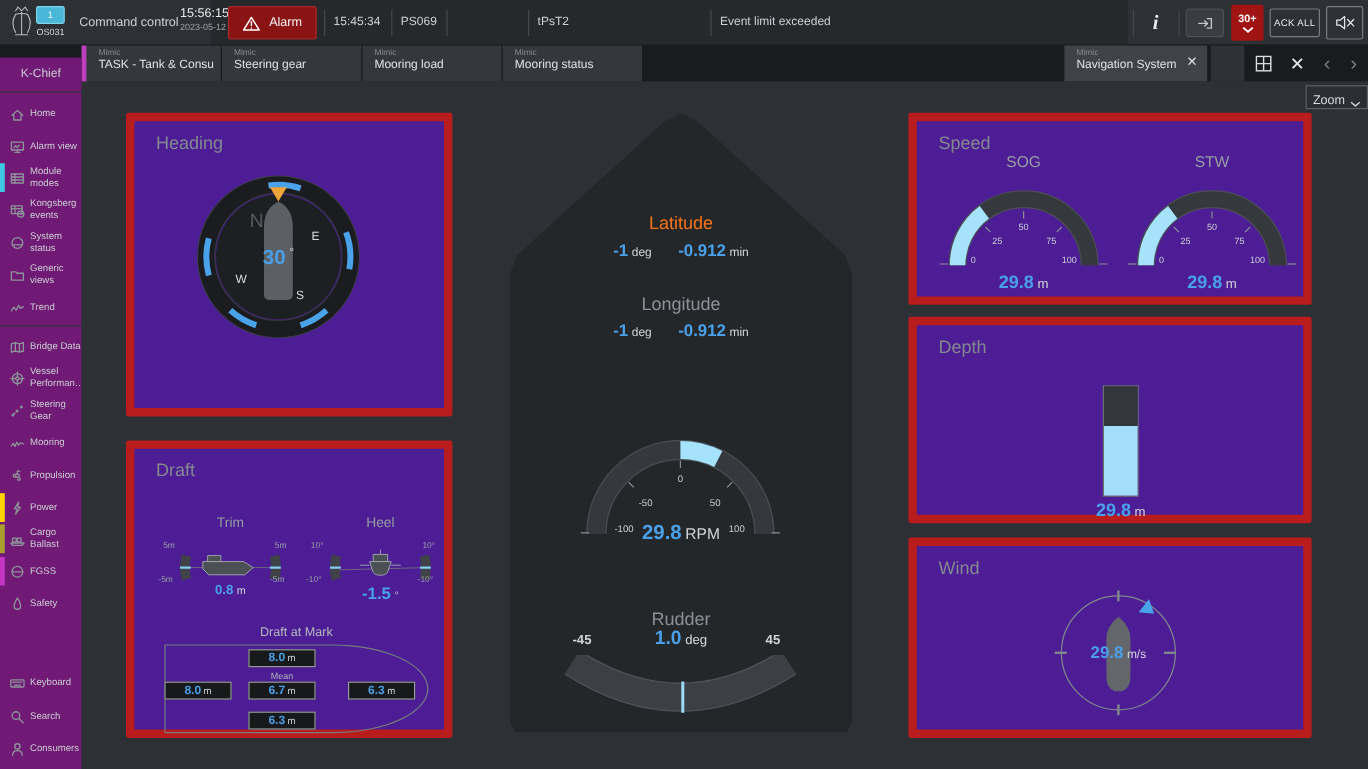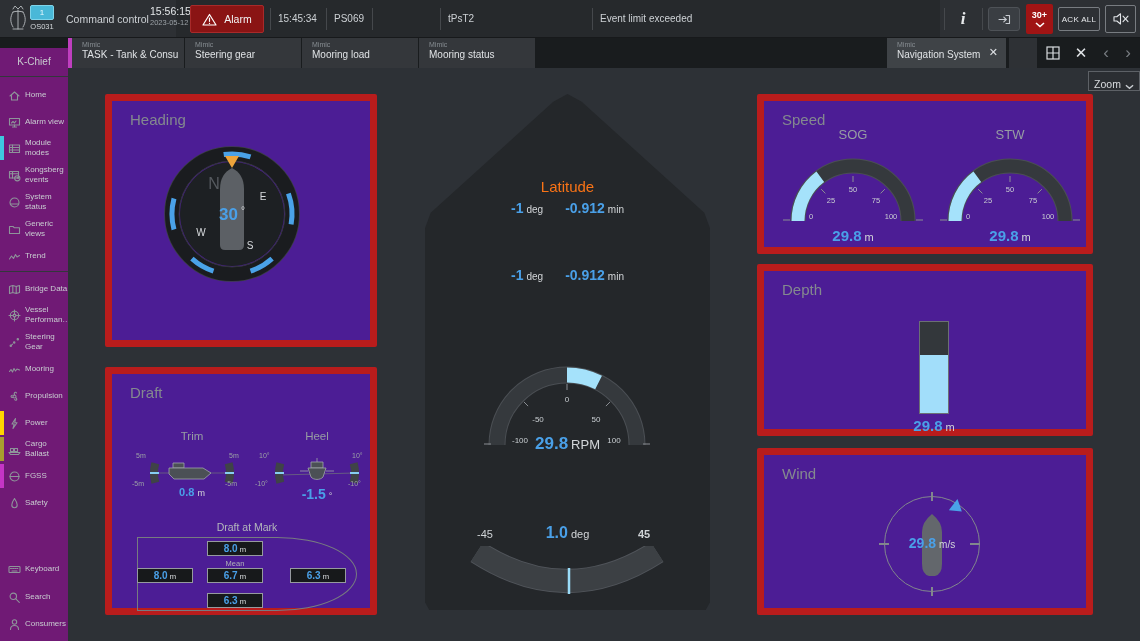--- a/index.html
+++ b/index.html
@@ -442,20 +442,21 @@
       <div class="vrow cntr" style="top:106px;gap:22px">
         <span style="display:flex;gap:3px;align-items:baseline">
             <span class="bval" style="font-size:14px">-1</span>
             <span class="unit" style="font-size:10px">deg</span>
           </span>
         <span style="display:flex;gap:3px;align-items:baseline">
             <span class="bval" style="font-size:14px">-0.912</span>
             <span class="unit" style="font-size:10px">min</span>
           </span>
       </div>
+      <div class="glabel cntr" style="top:151px;font-size:15px;color:#8b9197">Longitude</div>
       <div class="vrow cntr" style="top:173px;gap:22px">
         <span style="display:flex;gap:3px;align-items:baseline">
             <span class="bval" style="font-size:14px">-1</span>
             <span class="unit" style="font-size:10px">deg</span>
           </span>
         <span style="display:flex;gap:3px;align-items:baseline">
             <span class="bval" style="font-size:14px">-0.912</span>
             <span class="unit" style="font-size:10px">min</span>
           </span>
       </div>
@@ -477,21 +478,22 @@
           <text x="85" y="42">0</text>
           <text x="114" y="62">50</text>
           <text x="132" y="83">100</text>
         </g>
       </svg>
       <div class="vrow cntr" style="top:340px">
         <span class="bval" style="font-size:17px">29.8</span>
         <span class="unit" style="font-size:13px">RPM</span>
       </div>
 
-      <span class="abs" style="left:52px;top:434px;font-size:11px;font-weight:normal;color:#d0d4d7">-45</span>
+      <div class="glabel cntr" style="top:414px;font-size:15px;color:#8b9197">Rudder</div>
+      <span class="abs" style="left:52px;top:434px;font-size:11px;font-weight:bold;color:#d0d4d7">-45</span>
       <span class="abs" style="left:213px;top:434px;font-size:11px;font-weight:bold;color:#d0d4d7">45</span>
       <div class="vrow cntr" style="top:430px">
         <span class="bval" style="font-size:16px">1.0</span>
         <span class="unit" style="font-size:11px">deg</span>
       </div>
       <svg class="abs" style="left:32px;top:452px" width="220" height="60" viewBox="0 0 220 60">
         <path d="M20,6 Q110,64 200,6" stroke="#50545a" stroke-width="24" fill="none"></path>
         <path d="M20,6 Q110,64 200,6" stroke="#3c4044" stroke-width="22" fill="none"></path>
         <line x1="112" y1="22" x2="112" y2="48" stroke="#9adcf8" stroke-width="2.5"></line>
       </svg>

